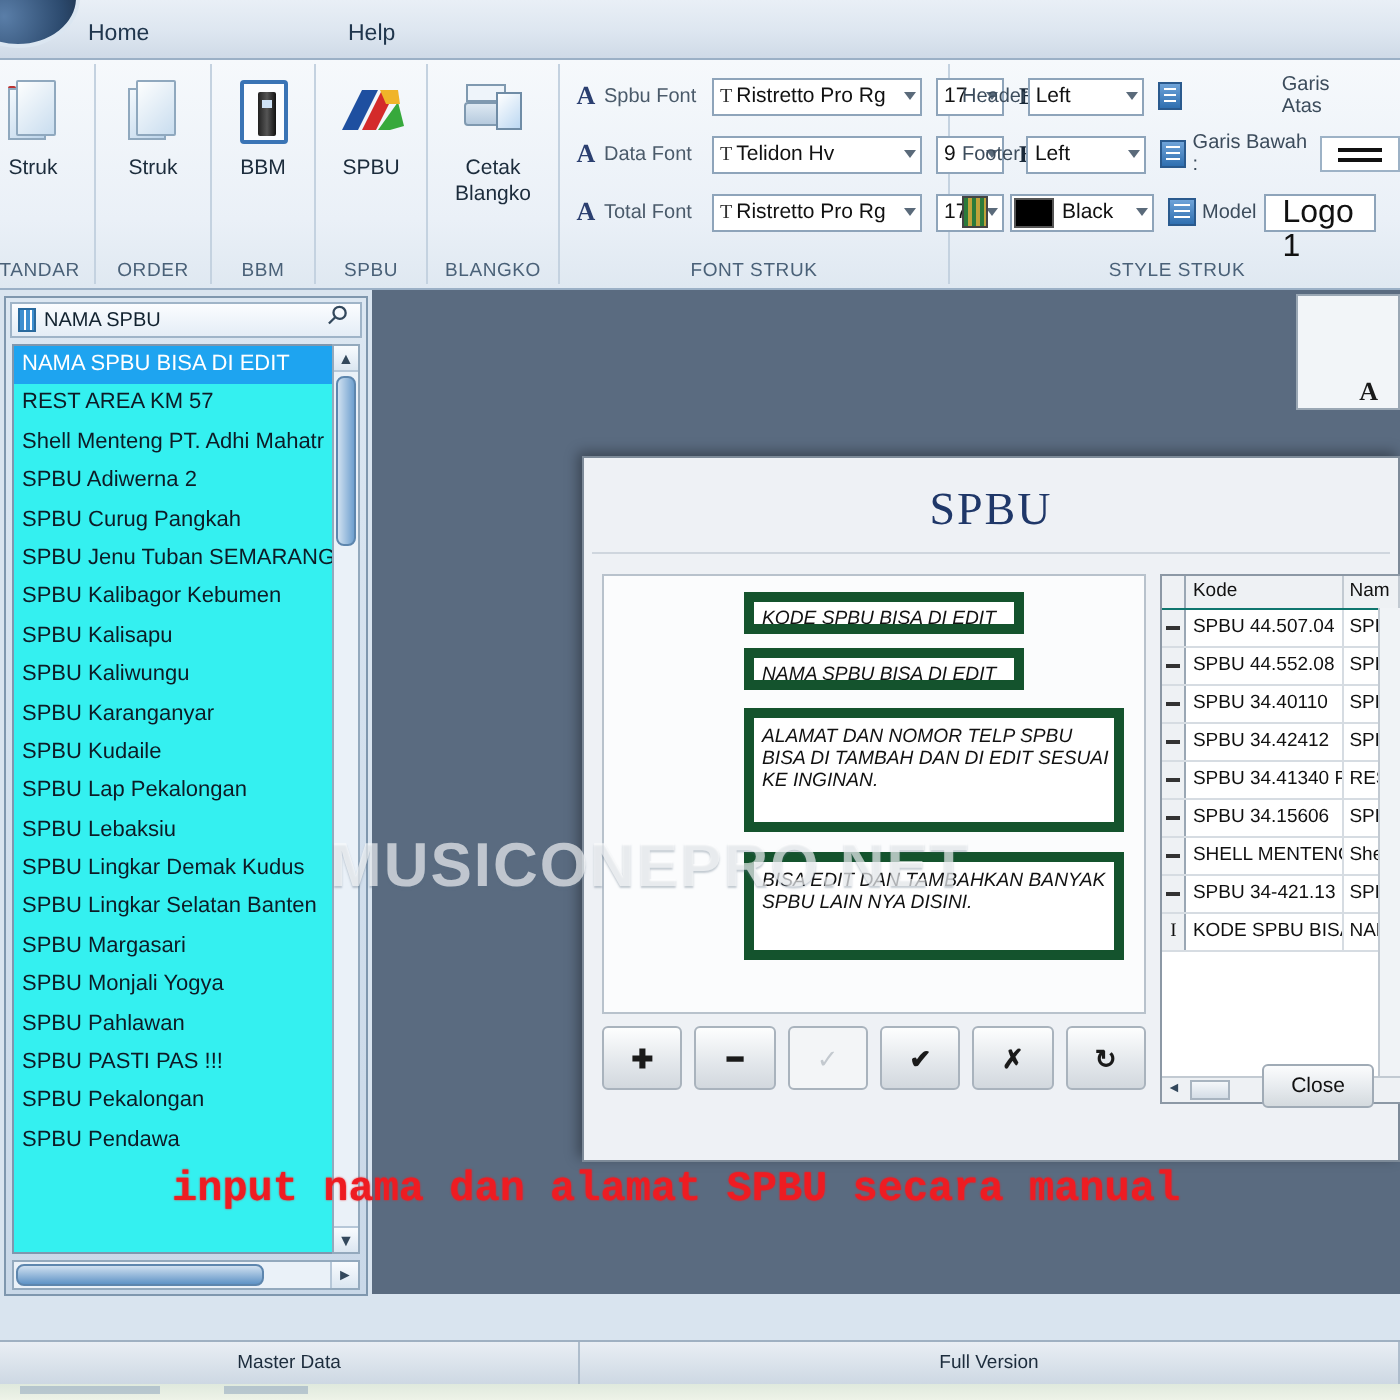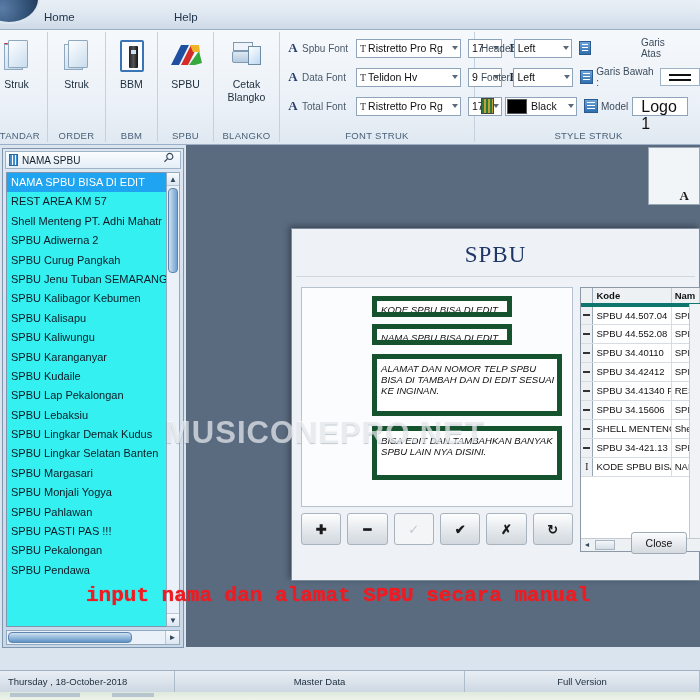--- a/index.html
+++ b/index.html
@@ -313,22 +313,22 @@
   .dbtn.disabled { color:#c3c9cf; background:#f3f5f7; font-weight:normal; }
 
   
   .gridpanel {
     position:absolute; left:284px; top:6px; width:121px; height:265px;
     background:#fff; border:1px solid #8c98a5;
   }
   .gtable { width:100%; border-collapse:collapse; table-layout:fixed; }
   .gtable th {
     background:#eef1f4; border-right:1px solid #c2cad2;
-    border-bottom:4px solid #0f766e;
-    font-size:9.5px; font-weight:bold; text-align:left;
+    border-bottom:1px solid #0f766e;
+    font-size:9.5px; font-weight:normal; text-align:left;
     padding:2px 0 2px 3px; color:#111; height:16px;
   }
   .gtable td {
     border-right:1px solid #d6dce2; border-bottom:1px solid #d6dce2;
     font-size:9.5px; padding:2px 0 2px 3px; color:#111;
     white-space:nowrap; overflow:hidden; height:19px;
   }
   .gtable .sel-col { width:11px; background:#eef1f4; border-right:1px solid #9aa7b4; padding:0; }
   .gtable .sel-col div { width:7px; height:2px; background:#333; margin:0 auto; }
   .col-kode { width:72px; }
@@ -733,21 +733,20 @@
         <div class="t"></div>
         <div class="a r">►</div>
       </div>
     </div>
 
     <div class="closebtn">Close</div>
   </div>
 </div>
 
 <div class="statusbar">
-  <div class="sbcell sb1">Thursday , 18-October-2018</div>
   <div class="sbcell sb2">Master Data</div>
   <div class="sbcell sb3">Full Version</div>
 </div>
 <div class="bottomedge">
   <div class="seg" style="left:10px; width:70px;"></div>
   <div class="seg" style="left:112px; width:42px;"></div>
 </div>
 
 <div class="watermark">MUSICONEPRO.NET</div>
 <div class="redlabel">input nama dan alamat SPBU secara manual</div>

